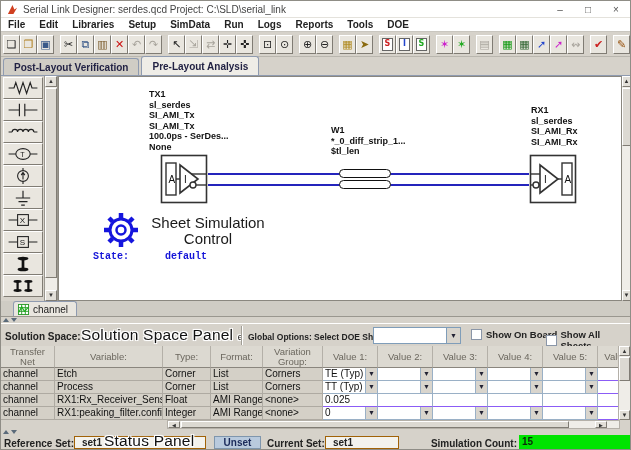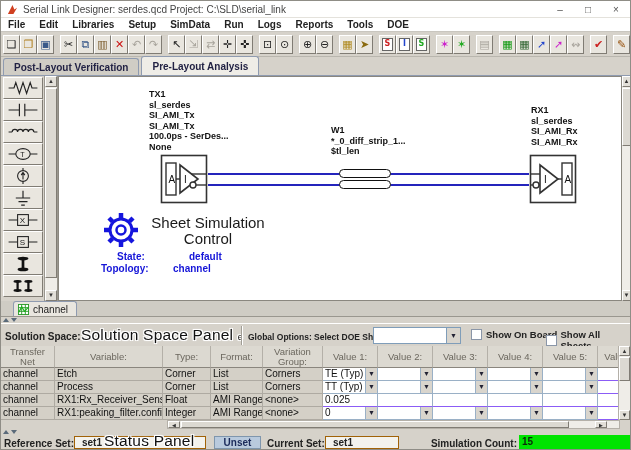--- a/index.html
+++ b/index.html
@@ -390,25 +390,22 @@
               <path d="M20 32 V37"></path>
               <path d="M11.5 28.5 L8 32"></path>
             <path d="M8 20 H3"></path>
               <path d="M11.5 11.5 L8 8"></path>
               <path d="M20 8 V3"></path>
               <path d="M28.5 11.5 L32 8"></path>
           </g>
         </g>
       </svg>
       <div class="ssc-title" style="left:84px;top:138px;width:130px;">Sheet Simulation Control</div>
-      <div class="ssc-state" style="left:58px;top:174px;">
+      <div class="ssc-state" style="left:34px;top:174px;font-family:Liberation Mono, monospace;">
         <span class="lbl">State:</span><span>default</span>
-      </div>
-      <div class="ssc-state" style="left:42px;top:186px;">
-        <span class="lbl">Topology:</span><span>channel</span>
       </div>
 
     </div>
 
     <div class="cvscroll">
       <span class="sarr" style="top:0;width:9px;">▲</span>
       <span class="sthumb" style="left:0;top:12px;width:9px;height:58px;"></span>
       <span class="sarr" style="bottom:0;top:auto;width:9px;">▼</span>
     </div>
   </div>

